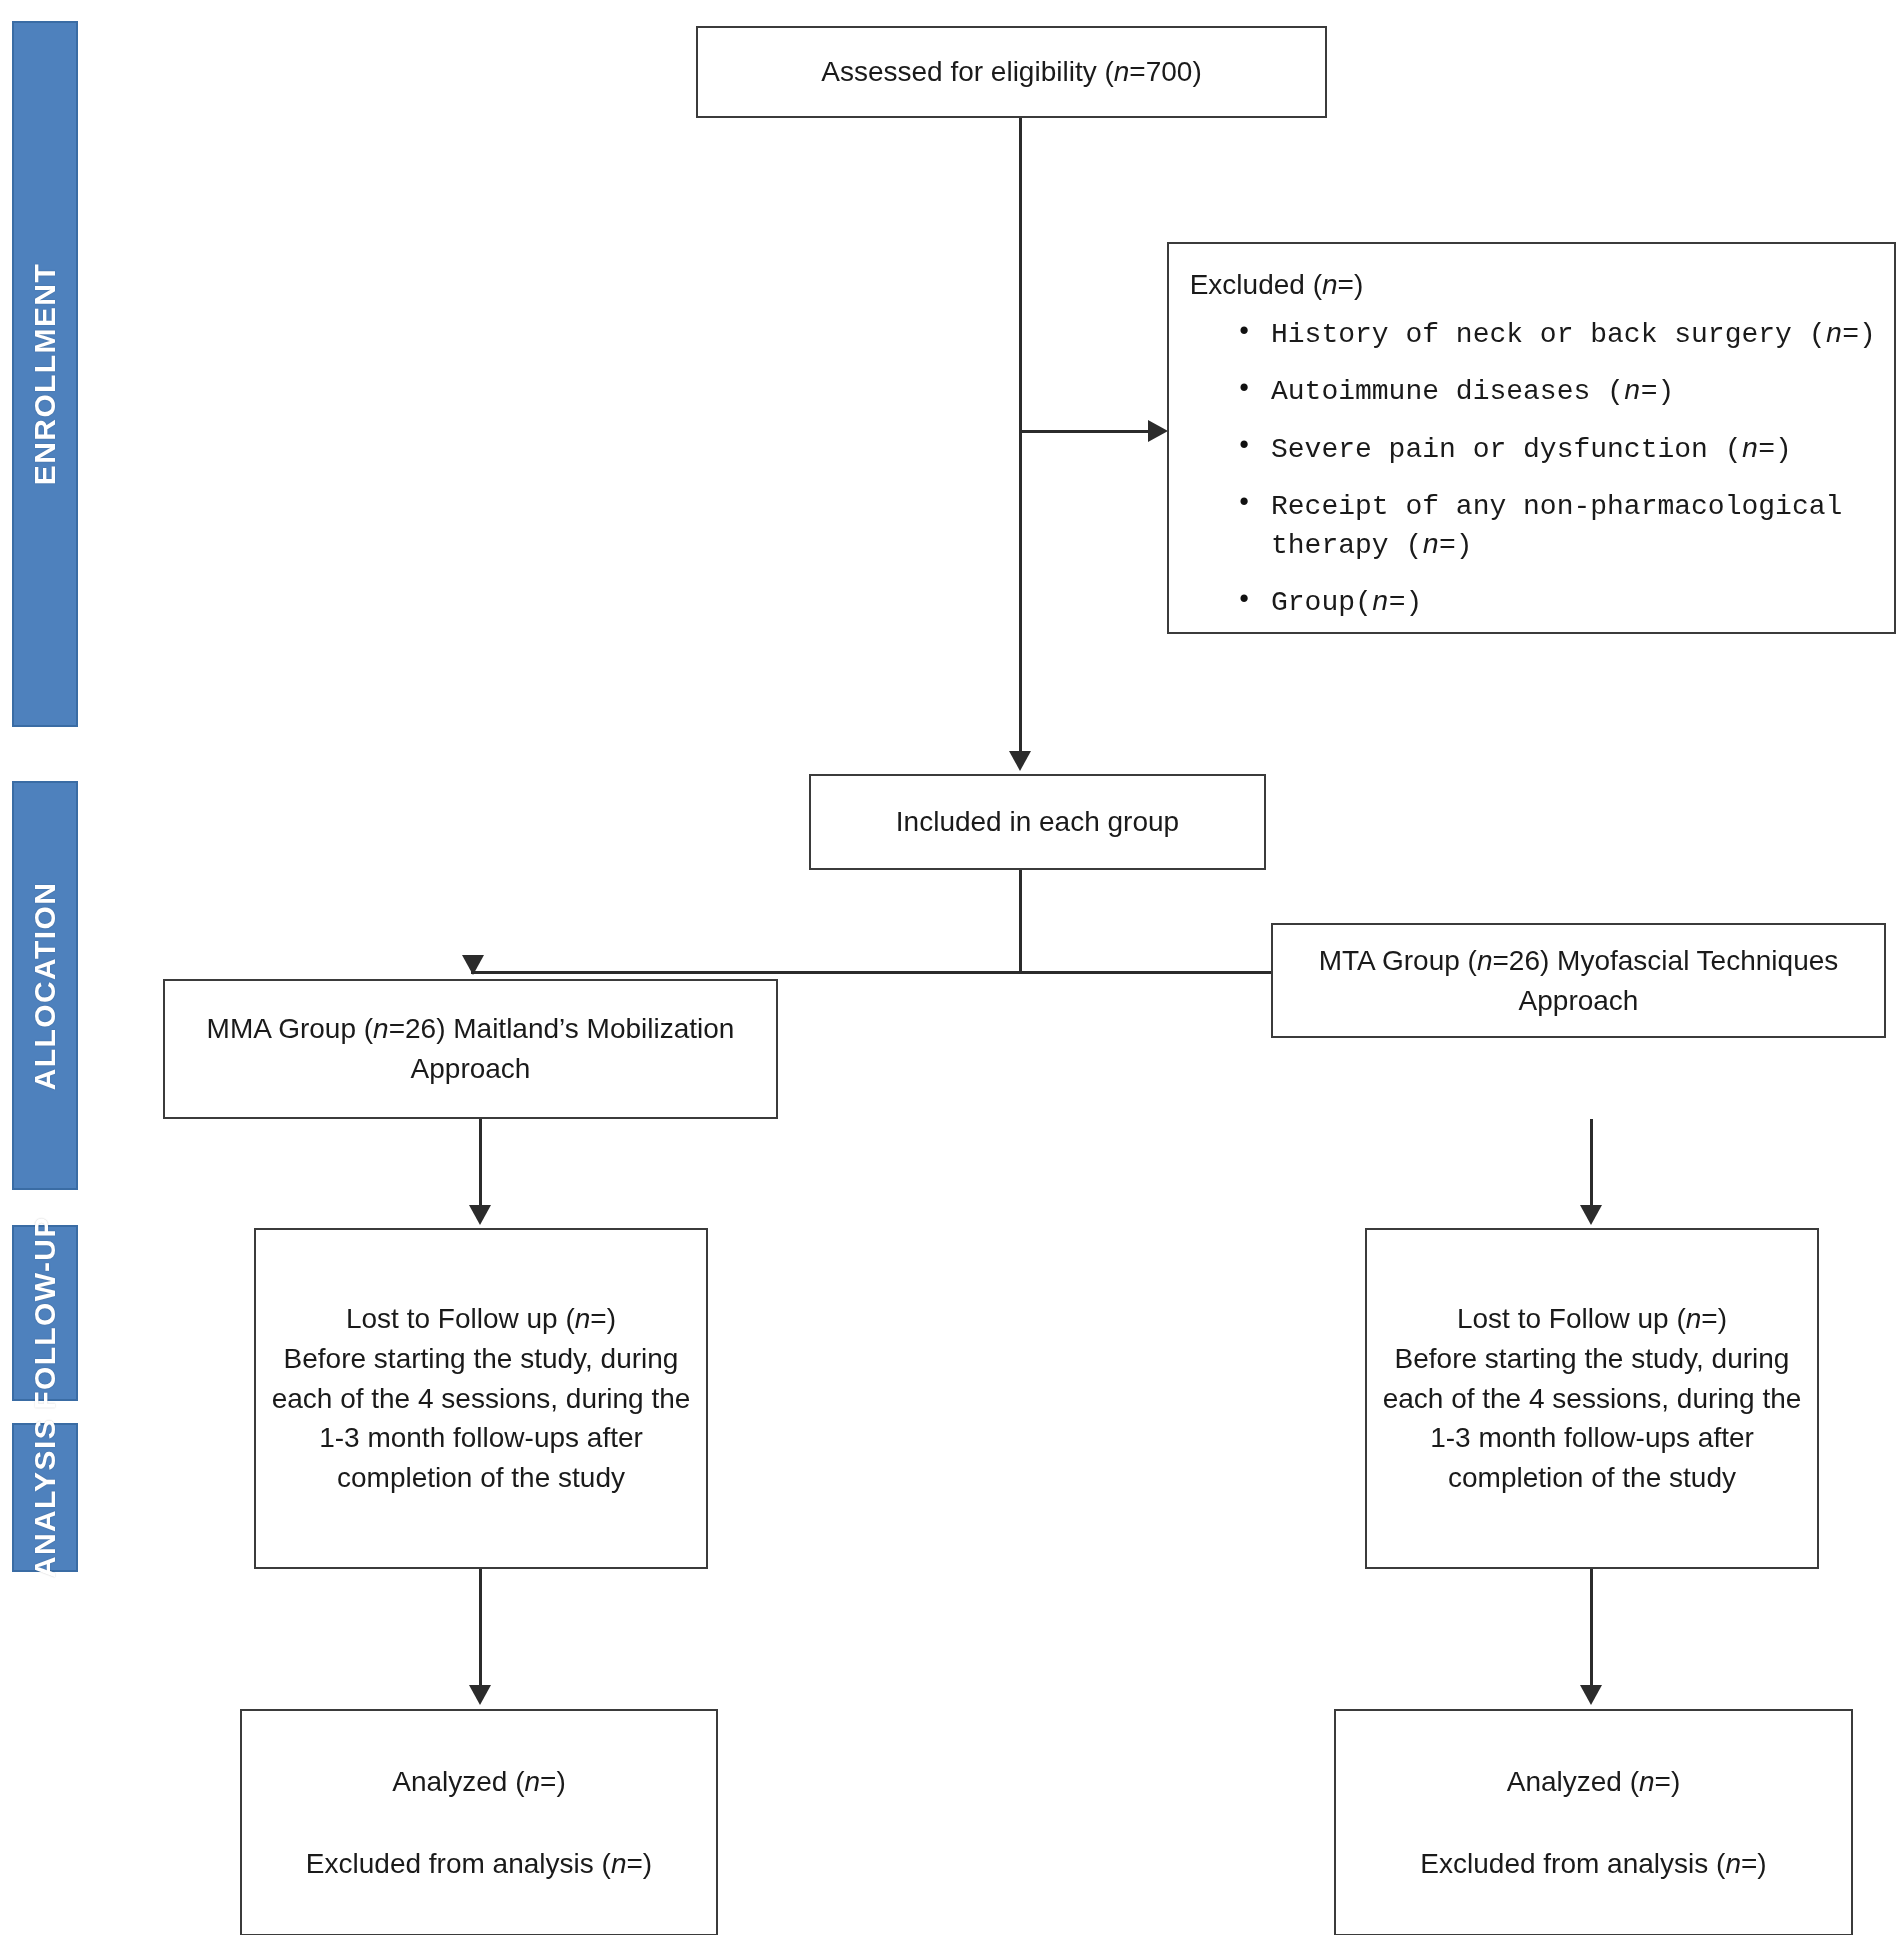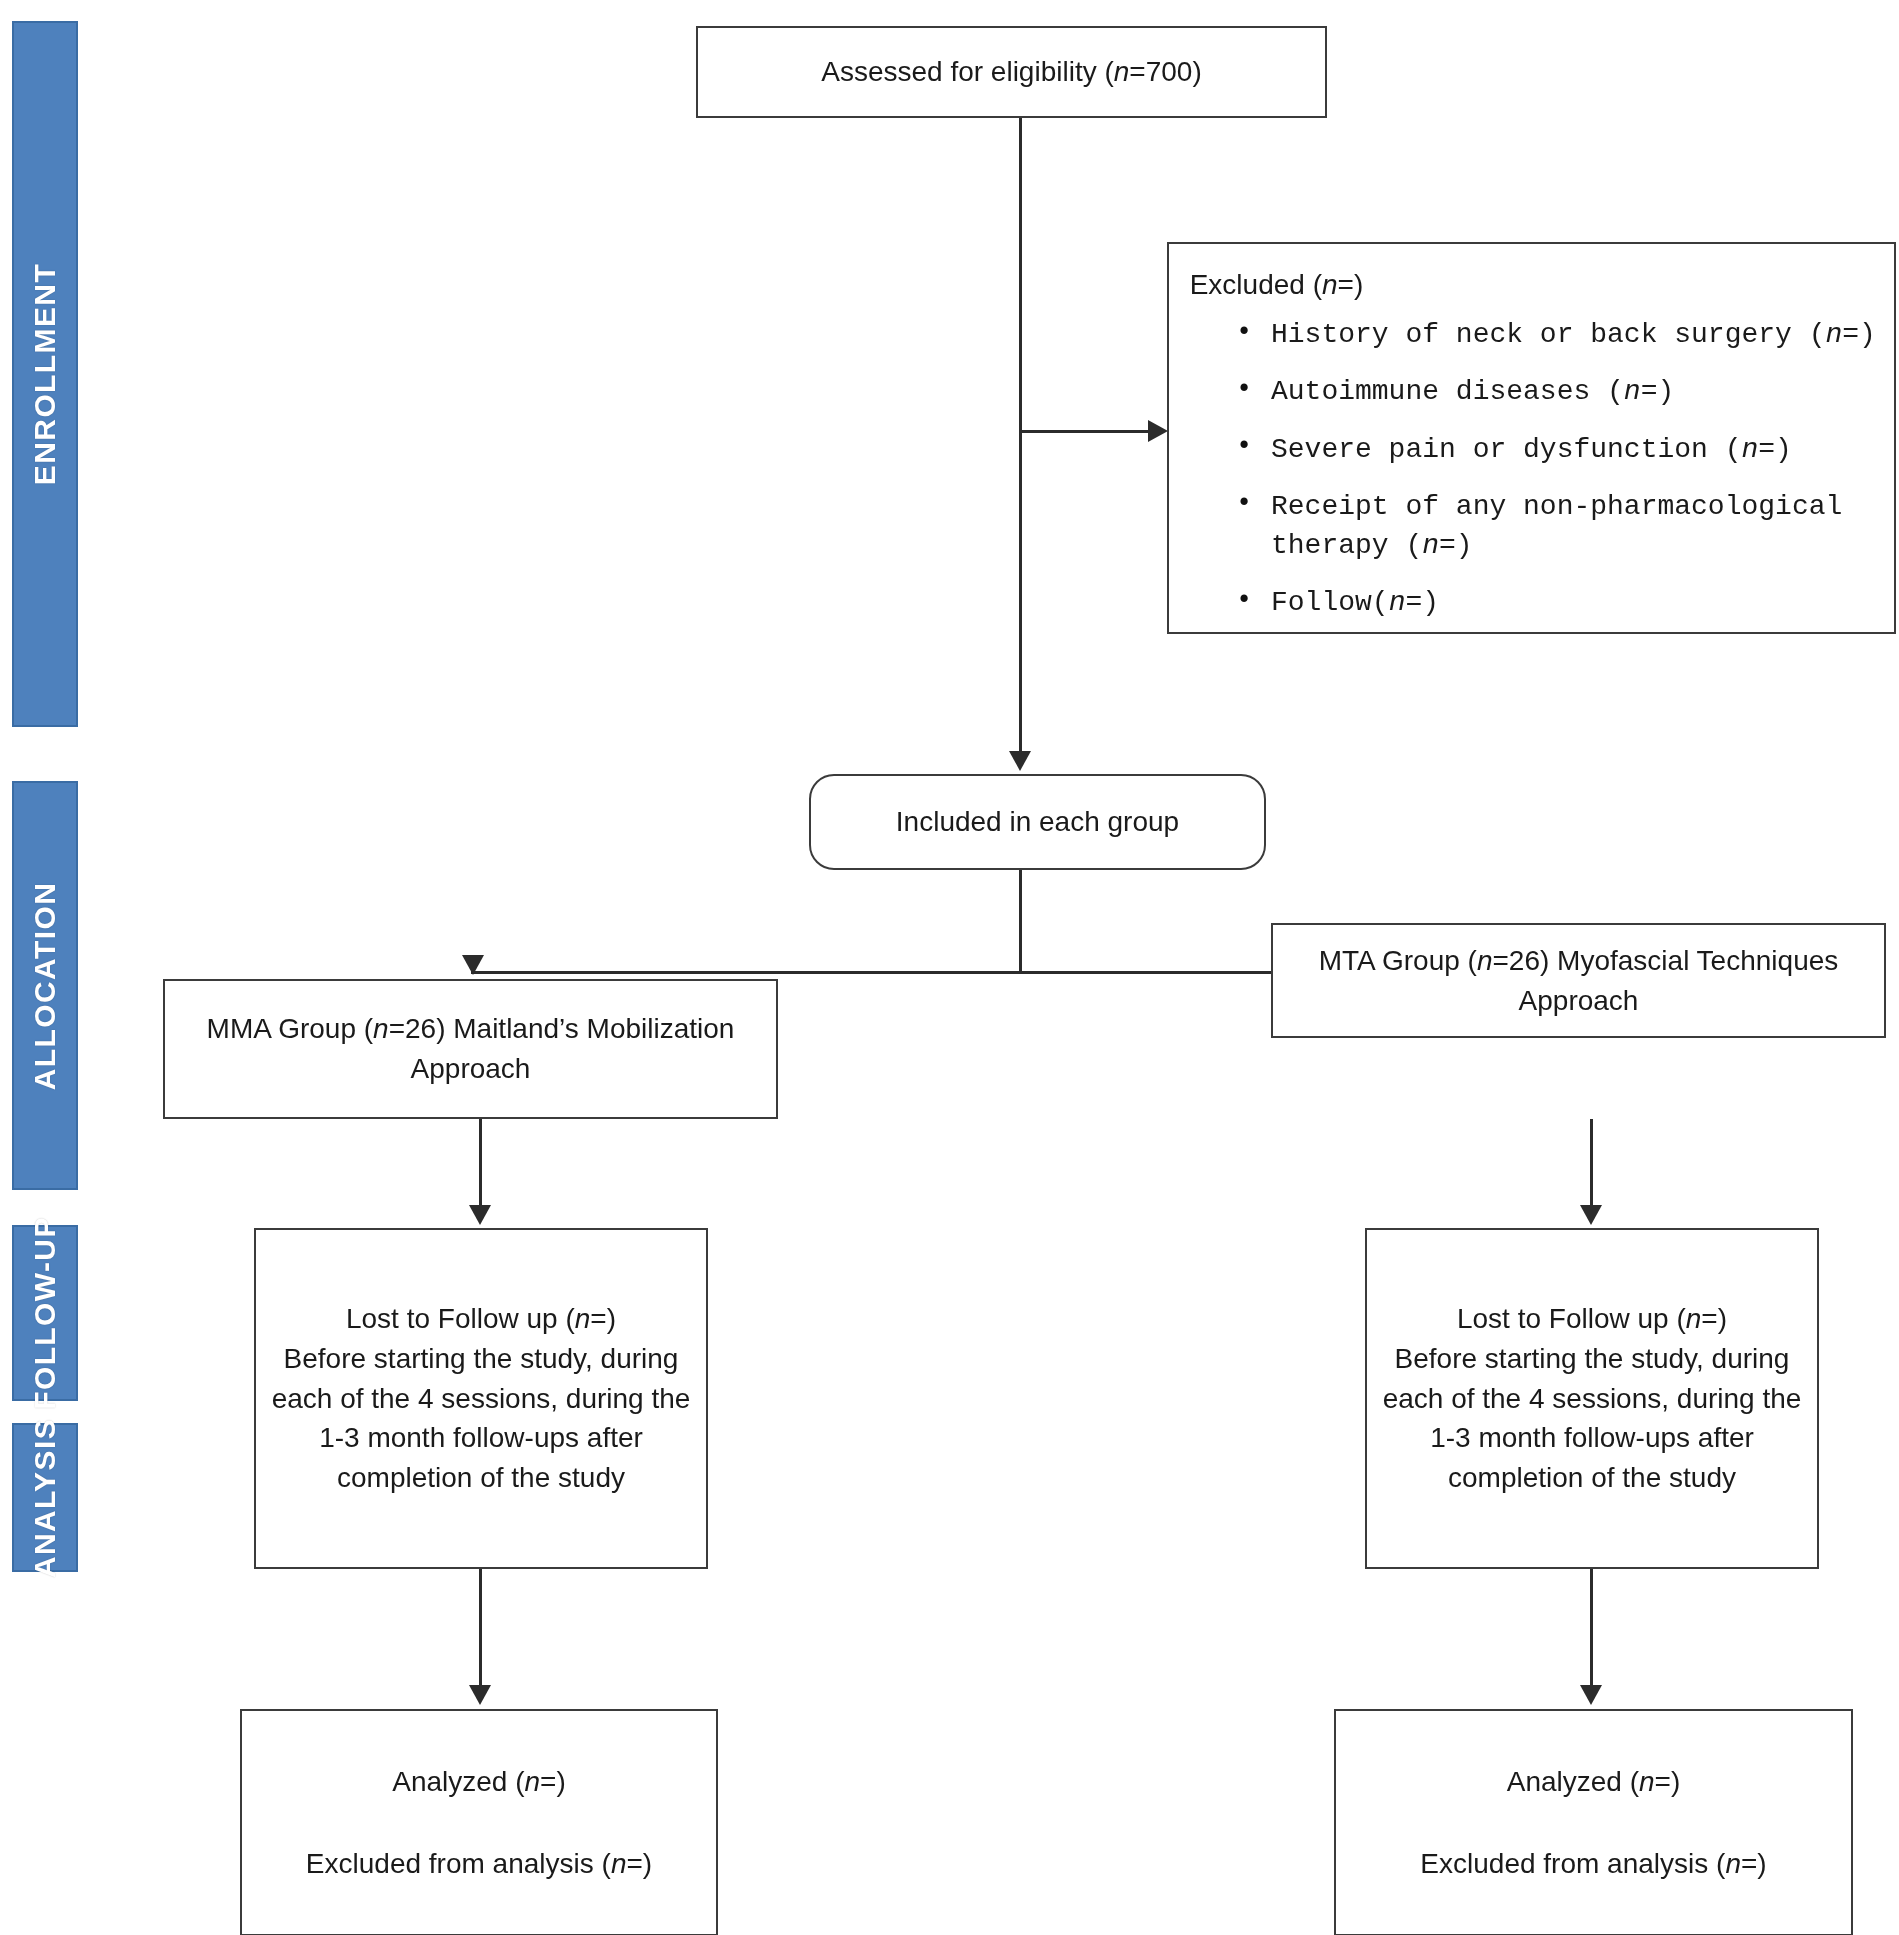--- a/index.html
+++ b/index.html
@@ -154,26 +154,26 @@
   <div class="flow-box align-left" style="left:1167px; top:242px; width:729px; height:392px;">
     <div class="box-text">
       <p class="excl-head">
         <span>Excluded (</span><em class="n">n</em><span>=)</span>
       </p>
       <ul class="excl-list">
         <li><span>History of neck or back surgery (</span><em class="n">n</em><span>=)</span></li>
         <li><span>Autoimmune diseases (</span><em class="n">n</em><span>=)</span></li>
         <li><span>Severe pain or dysfunction (</span><em class="n">n</em><span>=)</span></li>
         <li><span>Receipt of any non-pharmacological therapy (</span><em class="n">n</em><span>=)</span></li>
-        <li><span>Follow(</span><em class="n">n</em><span>=)</span></li>
+        <li><span>Group(</span><em class="n">n</em><span>=)</span></li>
       </ul>
     </div>
   </div>
 
-  <div class="flow-box" style="left:809px; top:774px; width:457px; height:96px;border-radius:25px;">
+  <div class="flow-box" style="left:809px; top:774px; width:457px; height:96px;">
     <div class="box-text">Included in each group</div>
   </div>
 
   <div class="vline" style="left:1019px; top:870px; height:102px;"></div>
   <div class="hline" style="left:471px; top:971px; width:1096px;"></div>
   <div class="vline" style="left:471px; top:971px; height:0px;"></div>
   <div class="arrow-down" style="left:462px; top:955px;"></div>
   <div class="arrow-down" style="left:1556px; top:955px;"></div>
 
   <div class="flow-box" style="left:163px; top:979px; width:615px; height:140px;">

